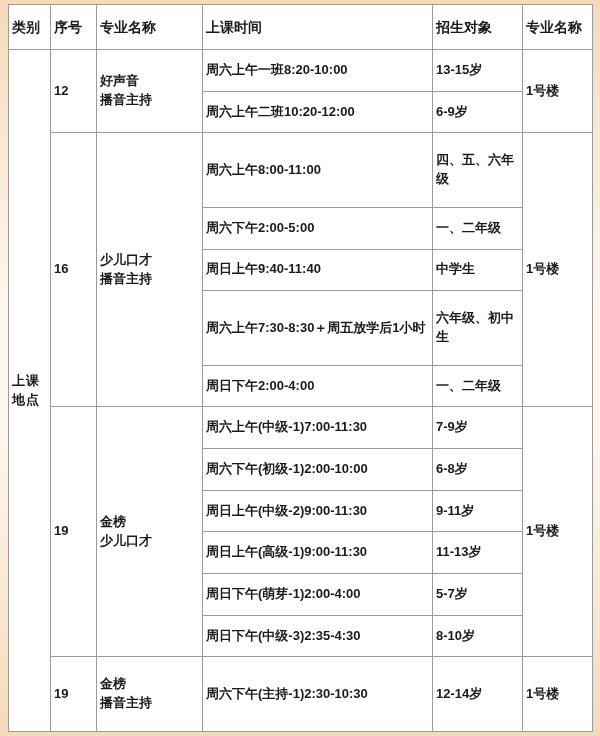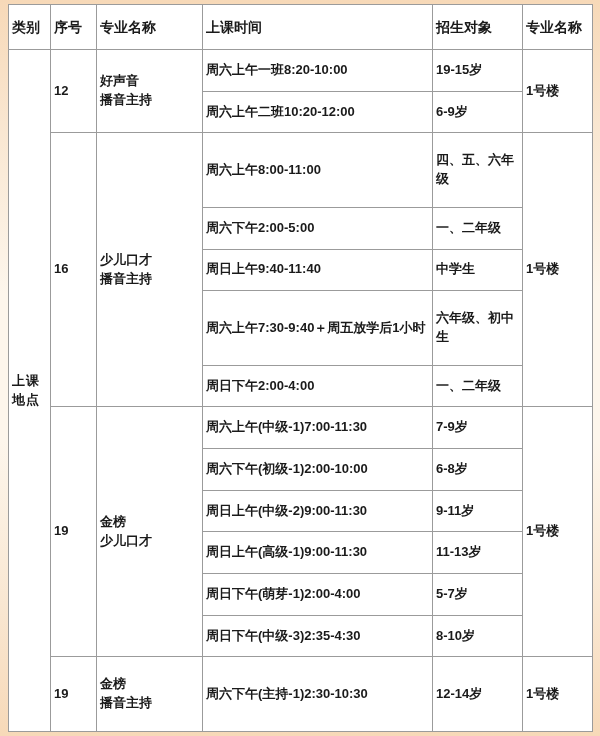--- a/index.html
+++ b/index.html
@@ -99,21 +99,21 @@
       <tr>
         <td class="cat" rowspan="14">
           <span>上课地点</span>
         </td>
         <td rowspan="2">12</td>
         <td class="major" rowspan="2">
           <span class="vwrap">好声音</span>
           <span class="vwrap">播音主持</span>
         </td>
         <td class="time">周六上午一班8:20-10:00</td>
-        <td class="obj">19-15岁</td>
+        <td class="obj">13-15岁</td>
         <td class="place" rowspan="2">1号楼</td>
       </tr>
       <tr>
         <td class="time">周六上午二班10:20-12:00</td>
         <td class="obj">6-9岁</td>
       </tr>
 
       <tr>
         <td rowspan="5">16</td>
         <td class="major" rowspan="5">
@@ -126,21 +126,21 @@
       </tr>
       <tr>
         <td class="time">周六下午2:00-5:00</td>
         <td class="obj">一、二年级</td>
       </tr>
       <tr>
         <td class="time">周日上午9:40-11:40</td>
         <td class="obj">中学生</td>
       </tr>
       <tr>
-        <td class="time">周六上午7:30-9:40＋周五放学后1小时</td>
+        <td class="time">周六上午7:30-8:30＋周五放学后1小时</td>
         <td class="obj">六年级、初中生</td>
       </tr>
       <tr>
         <td class="time">周日下午2:00-4:00</td>
         <td class="obj">一、二年级</td>
       </tr>
 
       <tr>
         <td rowspan="6">19</td>
         <td class="major" rowspan="6">

